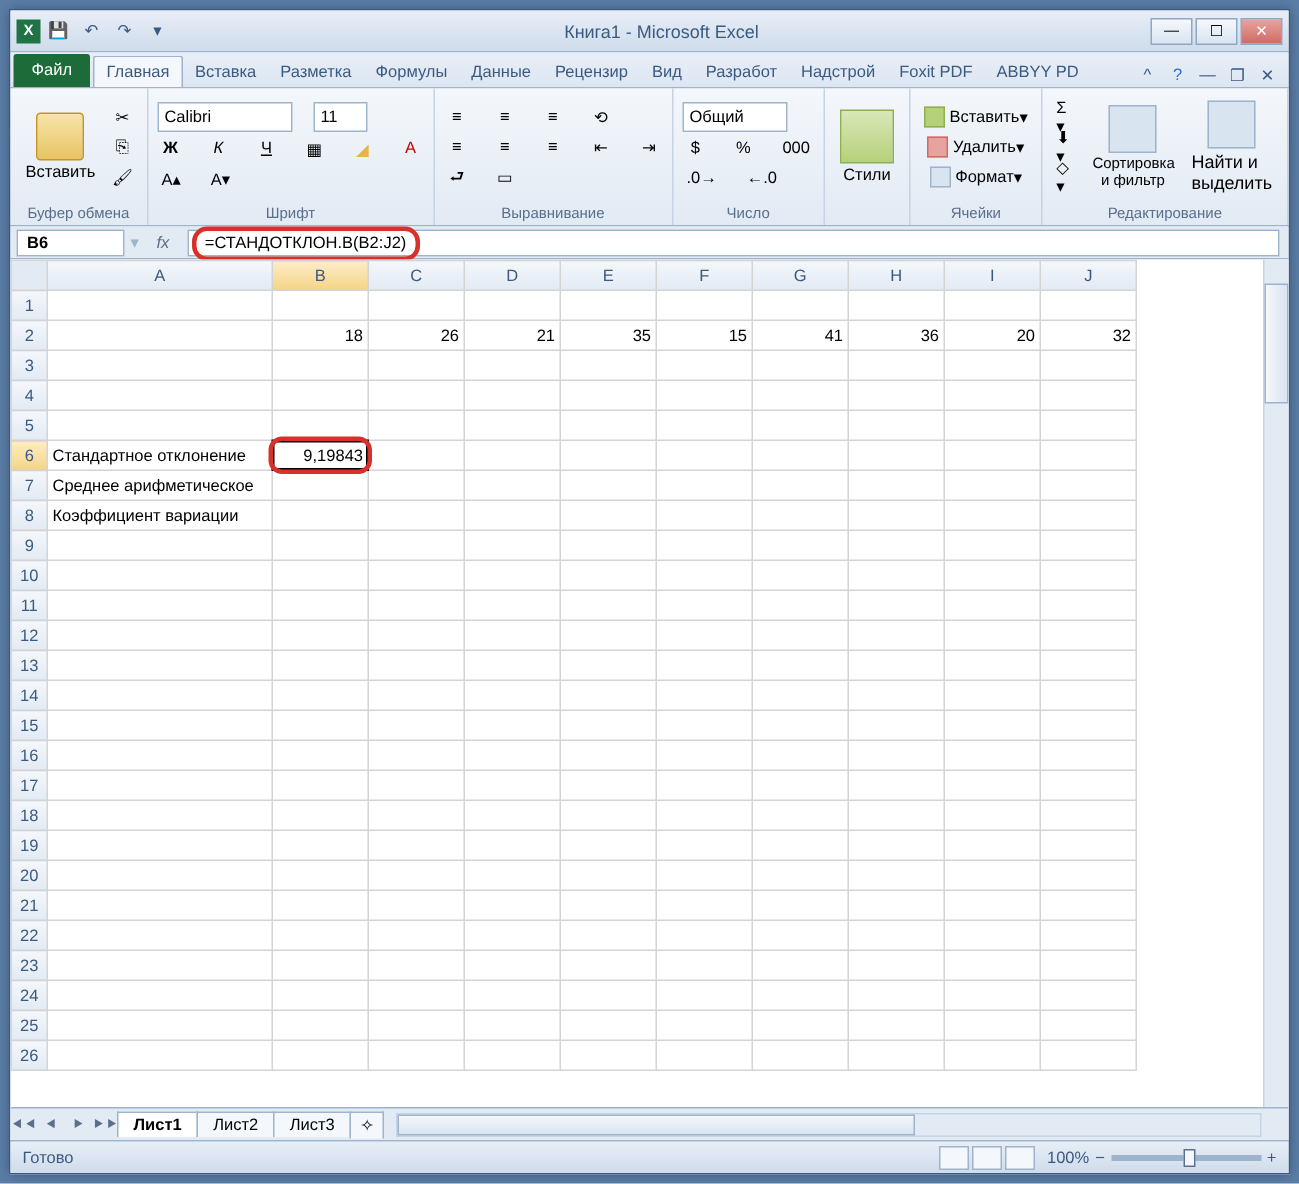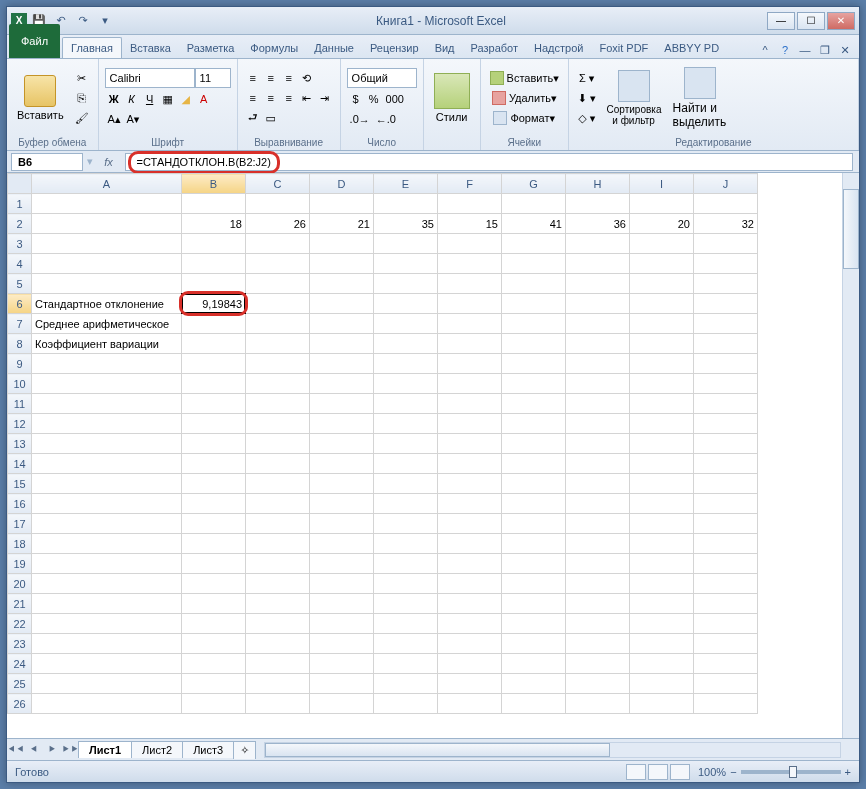--- a/index.html
+++ b/index.html
@@ -7,35 +7,35 @@
 .window { background: #fff; border: 1px solid #3b5a82; height: 100%; display: flex; flex-direction: column; box-shadow: 0 0 8px rgba(0,0,0,0.3); }
 .titlebar { height: 28px; background: linear-gradient(#e8eef7,#cfdceb); display: flex; align-items: center; padding: 0 4px; border-bottom: 1px solid #9db4cc; font-size: 12px; }
 .titlebar-left { display: flex; align-items: center; gap: 2px; }
 .titlebar-left .excel-icon { width: 16px; height: 16px; background: #217346; color: #fff; font-size: 10px; font-weight: bold; display: flex; align-items: center; justify-content: center; }
 .qat-btn { width: 20px; height: 20px; display: flex; align-items: center; justify-content: center; font-size: 11px; color: #3b5a82; cursor: pointer; }
 .titlebar-center { flex: 1; text-align: center; color: #3b5a82; }
 .titlebar-right { display: flex; gap: 2px; }
 .win-btn { width: 28px; height: 18px; background: linear-gradient(#f5f8fc,#d9e4f1); border: 1px solid #8fa8c4; display: flex; align-items: center; justify-content: center; font-size: 10px; cursor: pointer; }
 .win-btn.close { background: linear-gradient(#e7a3a0,#cf6b63); color: #fff; }
 .ribbon-tabs { height: 24px; background: linear-gradient(#e8eef7,#dce6f2); display: flex; align-items: flex-end; border-bottom: 1px solid #9db4cc; font-size: 11px; }
-.file-tab { background: #1e6b3a; color: #fff; padding: 4px 12px; height: 34px; display: flex; align-items: center; border-radius: 2px 2px 0 0; margin: 0 2px; cursor: pointer; }
+.file-tab { background: #1e6b3a; color: #fff; padding: 4px 12px; height: 22px; display: flex; align-items: center; border-radius: 2px 2px 0 0; margin: 0 2px; cursor: pointer; }
 .tab { padding: 4px 8px; color: #3b5a82; cursor: pointer; }
 .tab.active { background: #f4f7fb; border: 1px solid #9db4cc; border-bottom: none; border-radius: 2px 2px 0 0; }
 .ribbon-tabs .spacer { flex: 1; }
 .ribbon-help { display: flex; gap: 4px; padding-right: 6px; }
 .ribbon-help span { width: 16px; height: 16px; font-size: 11px; color: #3b5a82; cursor: pointer; display: flex; align-items: center; justify-content: center; }
 .ribbon { height: 92px; background: linear-gradient(#f4f7fb,#e2eaf4); border-bottom: 1px solid #9db4cc; display: flex; font-size: 11px; }
 .group { border-right: 1px solid #c5d3e4; padding: 2px 6px; display: flex; flex-direction: column; justify-content: space-between; }
 .group-body { flex: 1; display: flex; align-items: center; gap: 4px; }
 .group-label { text-align: center; font-size: 10px; color: #5a6f8a; padding-top: 2px; }
 .big-btn { display: flex; flex-direction: column; align-items: center; gap: 2px; padding: 2px 4px; cursor: pointer; }
 .big-btn .ico { width: 32px; height: 32px; background: #e7b545; border: 1px solid #c49428; border-radius: 3px; }
 .big-btn.paste .ico { background: linear-gradient(#f7e4a8,#e7c465); }
 .col { display: flex; flex-direction: column; gap: 2px; }
-.row { display: flex; gap: 0; align-items: center; }
+.row { display: flex; gap: 14px; align-items: center; }
 .small-btn { min-width: 18px; height: 18px; border: 1px solid transparent; display: flex; align-items: center; justify-content: center; font-size: 11px; cursor: pointer; padding: 0 2px; }
 .combo { height: 20px; border: 1px solid #9db4cc; background: #fff; display: flex; align-items: center; padding: 0 4px; font-size: 11px; }
 .combo.font { width: 90px; }
 .combo.size { width: 36px; }
 .styles-ico { width: 36px; height: 36px; background: linear-gradient(#d9e7b8,#b5d17a); border: 1px solid #8faf55; }
 .sort-ico, .find-ico { width: 32px; height: 32px; background: #d9e4f1; border: 1px solid #9db4cc; }
 .cellbtn-ico { width: 14px; height: 14px; background: #b5d17a; border: 1px solid #8faf55; display: inline-block; margin-right: 3px; }
 .cellbtn-ico.del { background: #e7a3a0; border-color: #cf6b63; }
 .cellbtn-ico.fmt { background: #d9e4f1; border-color: #9db4cc; }
 .formula-bar { height: 22px; background: #e2eaf4; border-bottom: 1px solid #9db4cc; display: flex; align-items: center; font-size: 11px; }

